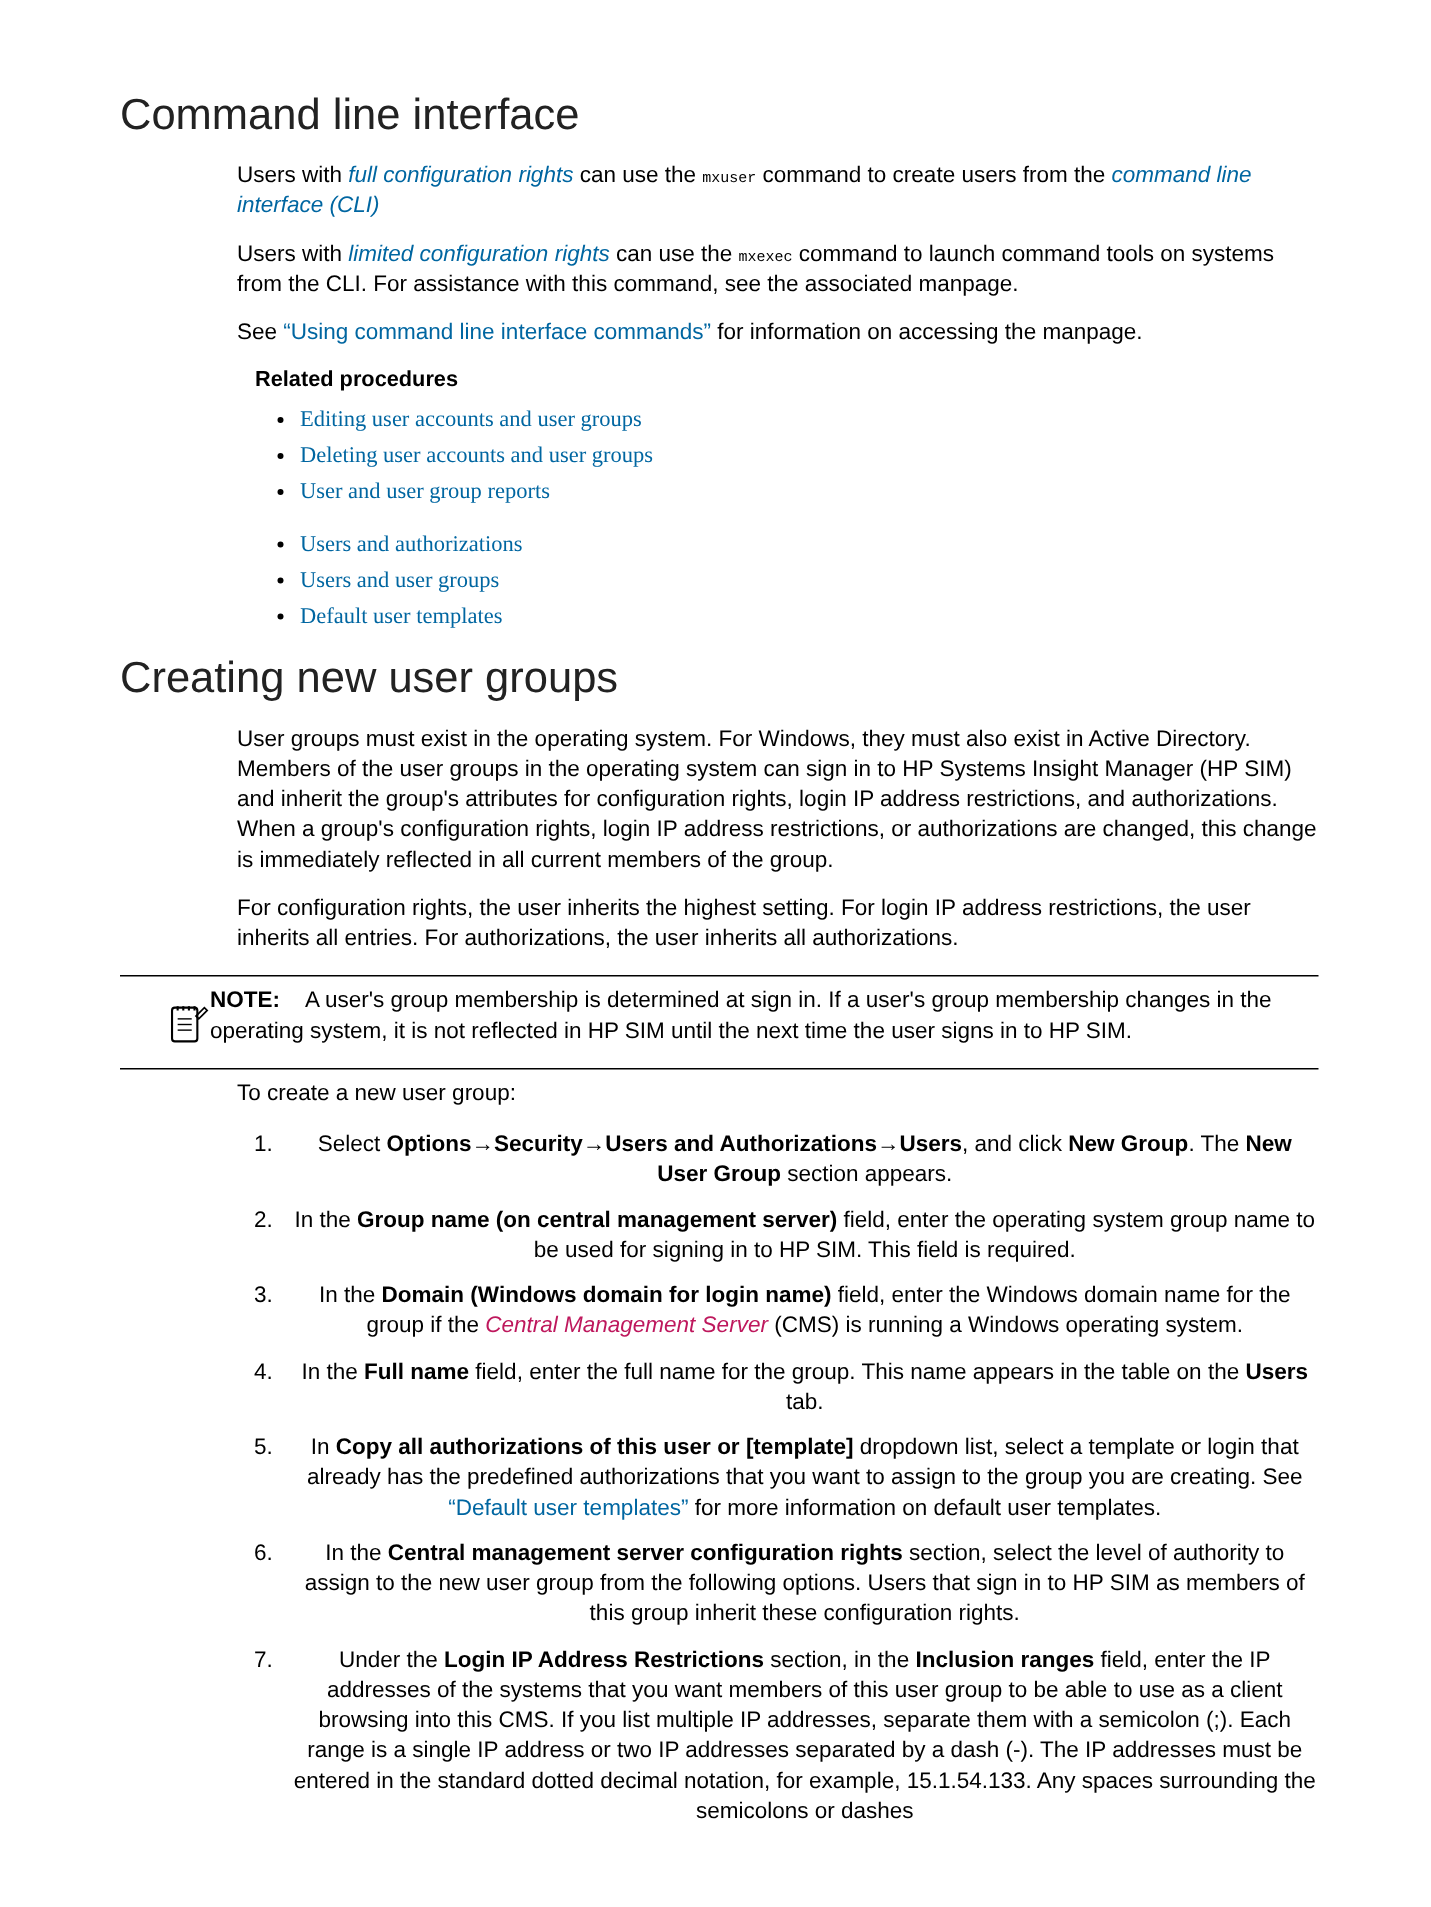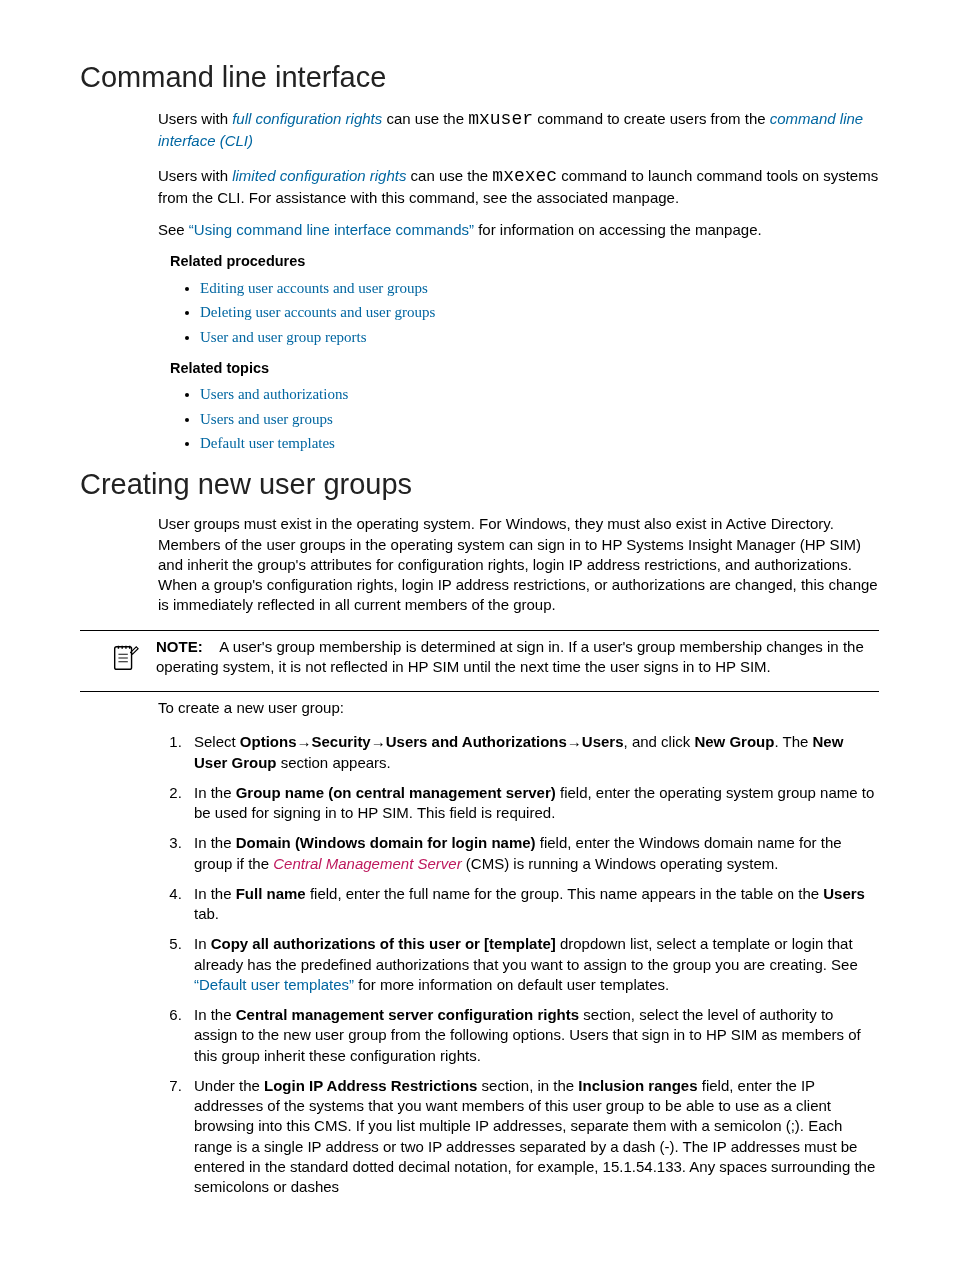--- a/index.html
+++ b/index.html
@@ -18,21 +18,21 @@
     font-size: 29px;
     margin: 8px 0 10px 0;
     color: #222;
   }
   .indent-block {
     margin-left: 78px;
   }
   p { margin: 6px 0 12px 0; }
   .link { color: #0066a1; font-style: italic; text-align: center; }
   .link-plain { color: #0066a1; }
-  .mono { font-family: "Courier New", monospace; font-size: 18px; }
+  .mono { font-family: "Courier New", monospace; font-size: 10px; }
   .sub-heading {
     font-weight: bold;
     font-size: 14.5px;
     margin: 8px 0 4px 12px;
   }
   ul.bullets {
     list-style-type: disc;
     margin: 4px 0 10px 0;
     padding-left: 42px;
     font-family: Liberation Serif, serif;
@@ -41,38 +41,39 @@
     color: #000;
     padding: 2px 0;
   }
   ul.bullets li span.txt { color: #0066a1; }
   ol.steps {
     margin: 4px 0 10px 0;
     padding-left: 28px;
   }
   ol.steps > li {
     padding: 2px 0 8px 8px;
+    text-align: center;
   }
   ul.inner-bullets {
     list-style-type: disc;
     margin: 6px 0 0 0;
     padding-left: 48px;
   }
   ul.inner-bullets li { padding: 4px 0; }
   .bold { font-weight: bold; }
   .italic { font-style: italic; color: #be185d; }
   hr.note-rule {
     border: none;
     border-top: 1px solid #000;
     margin: 14px 0 6px 0;
   }
   .note-wrap {
     display: flex;
-    align-items: center;
-    gap: 16px;
+    align-items: flex-end;
+    gap: 0;
     margin: 4px 0 6px 0;
   }
   .note-icon {
     flex: 0 0 auto;
     width: 30px;
     height: 30px;
     margin-top: 2px;
   }
   .arrow { font-family: Arial, sans-serif; }
 </style>
@@ -91,31 +92,31 @@
     <span>See </span><span class="link-plain">“Using command line interface commands”</span><span> for information on accessing the manpage.</span>
   </p>
 
   <div class="sub-heading">Related procedures</div>
   <ul class="bullets">
     <li><span class="txt">Editing user accounts and user groups</span></li>
     <li><span class="txt">Deleting user accounts and user groups</span></li>
     <li><span class="txt">User and user group reports</span></li>
   </ul>
 
-  <div class="sub-heading">Related topics</div>
   <ul class="bullets">
     <li><span class="txt">Users and authorizations</span></li>
     <li><span class="txt">Users and user groups</span></li>
     <li><span class="txt">Default user templates</span></li>
   </ul>
 </div>
 
 <h2 class="section-heading">Creating new user groups</h2>
 <div class="indent-block">
   <p>User groups must exist in the operating system. For Windows, they must also exist in Active Directory. Members of the user groups in the operating system can sign in to HP Systems Insight Manager (HP SIM) and inherit the group's attributes for configuration rights, login IP address restrictions, and authorizations. When a group's configuration rights, login IP address restrictions, or authorizations are changed, this change is immediately reflected in all current members of the group.</p>
+  <p>For configuration rights, the user inherits the highest setting. For login IP address restrictions, the user inherits all entries. For authorizations, the user inherits all authorizations.</p>
 </div>
 
 <hr class="note-rule">
 <div class="note-wrap" style="margin-left:30px; margin-right:0;">
   <svg class="note-icon" viewBox="0 0 32 32">
     <rect x="5" y="4" width="18" height="24" rx="2" fill="none" stroke="#000" stroke-width="1.5"></rect>
     <path d="M9 3 v3 M13 3 v3 M17 3 v3 M21 3 v3" stroke="#000" stroke-width="1.5"></path>
     <line x1="9" y1="12" x2="19" y2="12" stroke="#000" stroke-width="1"></line>
     <line x1="9" y1="16" x2="19" y2="16" stroke="#000" stroke-width="1"></line>
     <line x1="9" y1="20" x2="19" y2="20" stroke="#000" stroke-width="1"></line>

